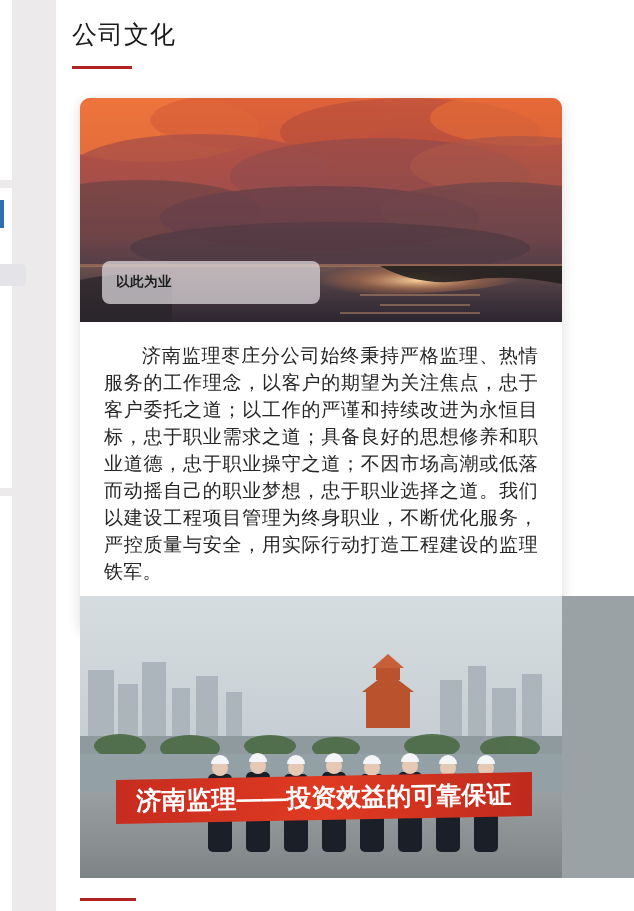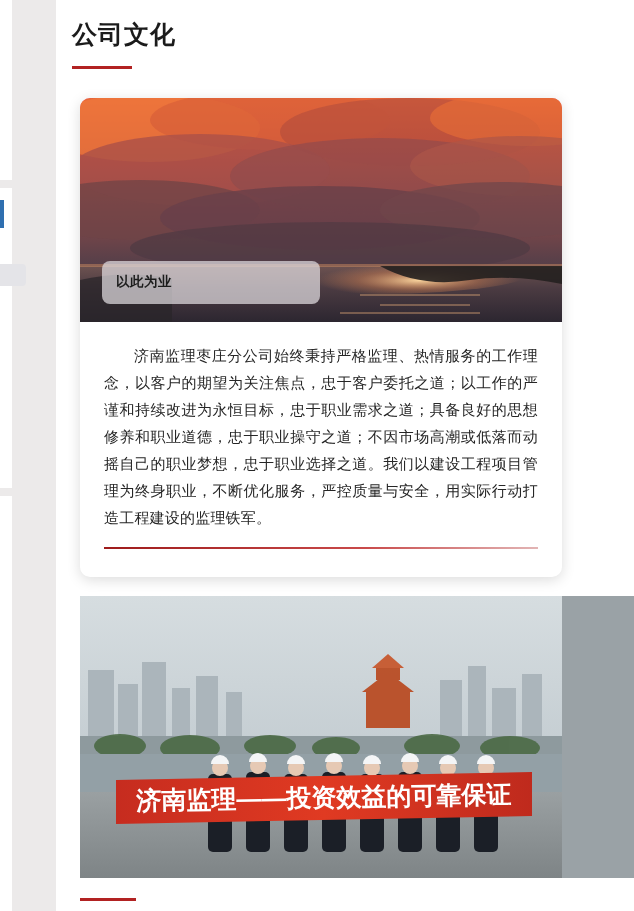--- a/index.html
+++ b/index.html
@@ -53,21 +53,21 @@
     top: 0;
     width: 578px;
     height: 911px;
     background: #ffffff;
   }
   .page-title {
     position: absolute;
     left: 16px;
     top: 18px;
     font-size: 25px;
-    font-weight: bold;
+    font-weight: normal;
     color: #1b1b1b;
     letter-spacing: 1px;
   }
   .title-underline {
     position: absolute;
     left: 16px;
     top: 66px;
     width: 60px;
     height: 3px;
     background: #b22222;
@@ -104,21 +104,21 @@
     font-size: 13.5px;
     font-weight: bold;
     color: #1c1c1c;
     line-height: 21px;
     letter-spacing: 0.5px;
   }
   .card-body {
     padding: 20px 24px 10px 24px;
   }
   .body-text {
-    font-size: 15px;
+    font-size: 19px;
     line-height: 27px;
     color: #262626;
     text-align: justify;
     text-indent: 2em;
     letter-spacing: 0.2px;
     margin: 0;
   }
   .body-rule {
     margin: 16px 0 18px 0;
     height: 2px;

